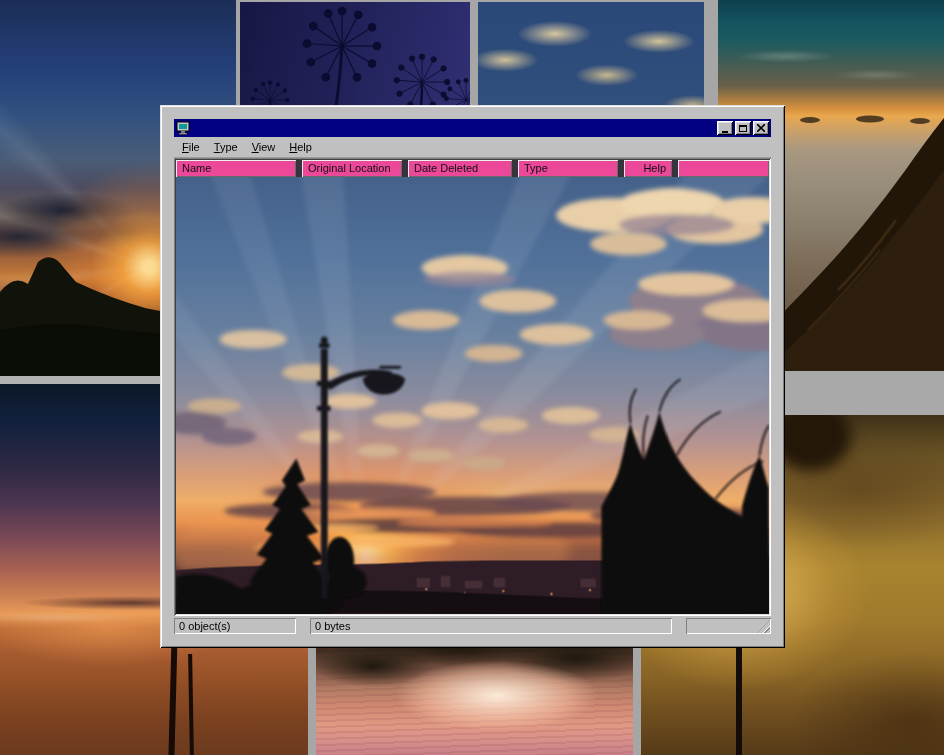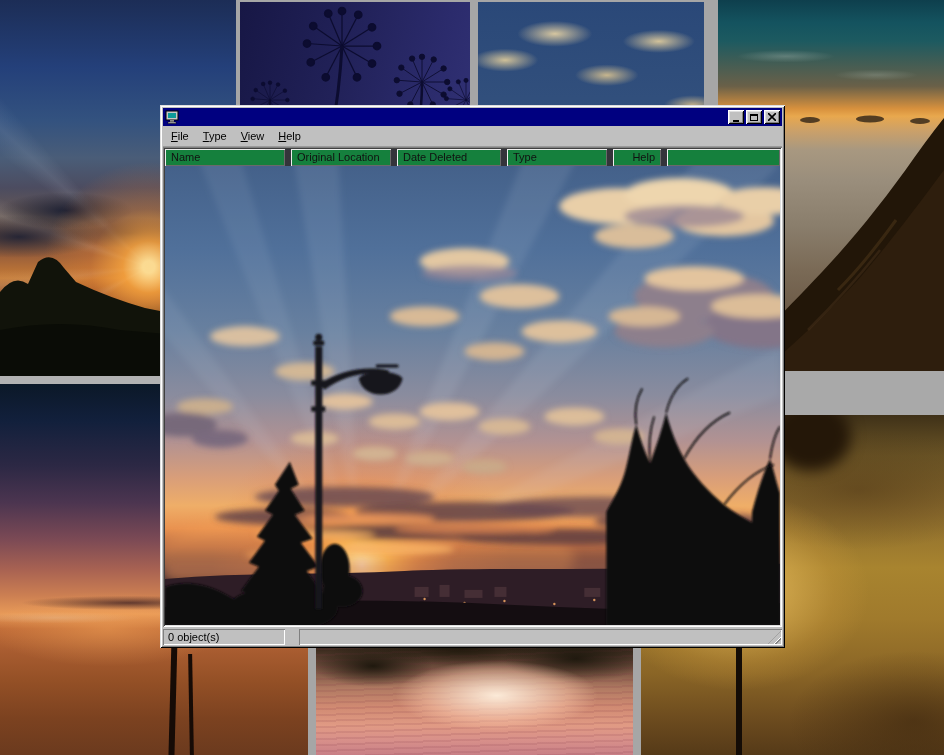--- a/index.html
+++ b/index.html
@@ -73,40 +73,40 @@
   .sep-v3{left:704px;top:0;width:14px;height:375px;}
   .sep-v4{left:308px;top:384px;width:8px;height:371px;}
   .sep-v5{left:633px;top:384px;width:8px;height:371px;}
   .sep-h1{left:0;top:376px;width:308px;height:8px;background:#b2b2b2;}
   .sep-h2{left:633px;top:371px;width:311px;height:44px;background:#a9a9a9;}
   .sep-top{left:236px;top:0;width:482px;height:2px;}
 
   
   .window{position:absolute;left:160px;top:105px;width:625px;height:543px;background:#c0c0c0;
     box-shadow: inset 1px 1px 0 #dfdfdf, inset -1px -1px 0 #000, inset 2px 2px 0 #fff, inset -2px -2px 0 #808080;
-    padding:3px;box-sizing:border-box;display:flex;flex-direction:column;}
+    padding:14px;box-sizing:border-box;display:flex;flex-direction:column;}
   .titlebar{height:18px;background:#000080;display:flex;align-items:center;padding:0 2px;flex:none;}
   .app-icon{width:14px;height:14px;margin-right:3px;flex:none;display:block;}
   .title-text{color:#fff;font-size:11px;font-weight:bold;flex:none;}
   .tb-spacer{flex:1;}
   .tb-btn{width:16px;height:14px;background:#c0c0c0;border:0;padding:0;margin-left:2px;position:relative;
     box-shadow: inset 1px 1px 0 #fff, inset -1px -1px 0 #000, inset 2px 2px 0 #dfdfdf, inset -2px -2px 0 #808080;
     display:flex;align-items:center;justify-content:center;}
   .glyph-min{width:6px;height:2px;background:#000;margin-top:7px;}
   .glyph-max{width:8px;height:7px;border:1px solid #000;border-top-width:2px;box-sizing:border-box;}
   .glyph-x{display:block;}
   .menubar{height:19px;display:flex;align-items:center;padding:1px 1px 0 1px;flex:none;
            border-bottom:1px solid #9a9a9a;}
   .menu-item{display:inline-block;font-size:11px;color:#000;padding:2px 7px 3px 7px;}
   .menu-item::first-letter{text-decoration:underline;}
   .listview{flex:1;margin:0;position:relative;background:#1d2838;
     box-shadow: inset 1px 1px 0 #808080, inset -1px -1px 0 #fff, inset 2px 2px 0 #404040, inset -2px -2px 0 #dfdfdf;
     padding:2px;display:flex;flex-direction:column;overflow:hidden;}
   .header-row{height:17px;flex:none;display:flex;background:#34343a;}
-  .hcol{background:#15803d;font-size:11px;color:#111;line-height:17px;padding-left:6px;box-sizing:border-box;
+  .hcol{background:#ec4899;font-size:11px;color:#111;line-height:17px;padding-left:6px;box-sizing:border-box;
     box-shadow: inset 1px 1px 0 #eee, inset -1px -1px 0 #6a6a6a;margin-right:6px;white-space:nowrap;overflow:hidden;}
   .c0{width:120px;} .c1{width:100px;} .c2{width:104px;} .c3{width:100px;}
   .c4{width:48px;text-align:right;padding-right:6px;padding-left:0;}
   .c5{flex:1;margin-right:0;}
   .photo{flex:1;position:relative;overflow:hidden;background:#46648a;}
   .photo svg{position:absolute;left:0;top:0;width:100%;height:100%;}
   .statusbar{height:18px;flex:none;display:flex;align-items:flex-end;padding-top:2px;box-sizing:border-box;gap:11px;}
   .sb-panel{height:16px;background:#c0c0c0;box-shadow: inset 1px 1px 0 #808080, inset -1px -1px 0 #fff;
     font-size:11px;line-height:16px;color:#000;padding-left:5px;box-sizing:border-box;margin-right:3px;white-space:nowrap;}
   .p1{width:122px;} .p2{width:362px;} .p3{flex:1;margin-right:0;position:relative;}
@@ -394,19 +394,20 @@
             <path d="M194,212 C200,203 232,203 238,212 C236,222 227,228 216,228 C205,228 196,222 194,212 Z"></path>
             <rect x="146.5" y="214" width="14" height="5"></rect>
             <rect x="146.5" y="240" width="14" height="5"></rect>
           </g>
         </svg>
       </div>
     </div>
 
     <div class="statusbar">
       <div class="sb-panel p1">0 object(s)</div>
+      <div class="sb-panel p2">0 bytes</div>
       <div class="sb-panel p3">
         <div class="grip"></div>
       </div>
     </div>
 
   </div>
 </div>
 
 </body></html>

